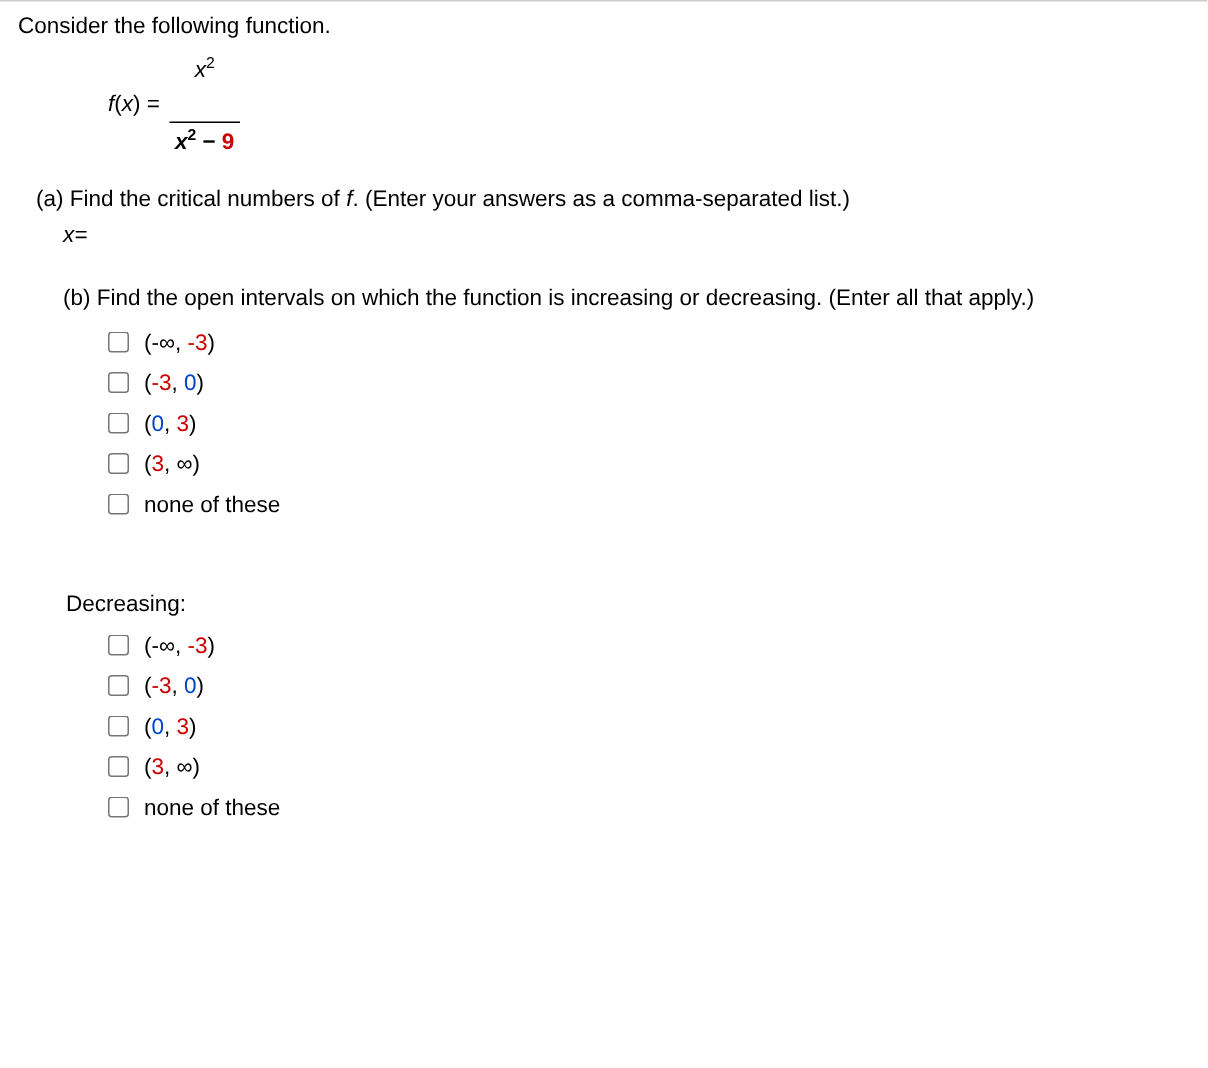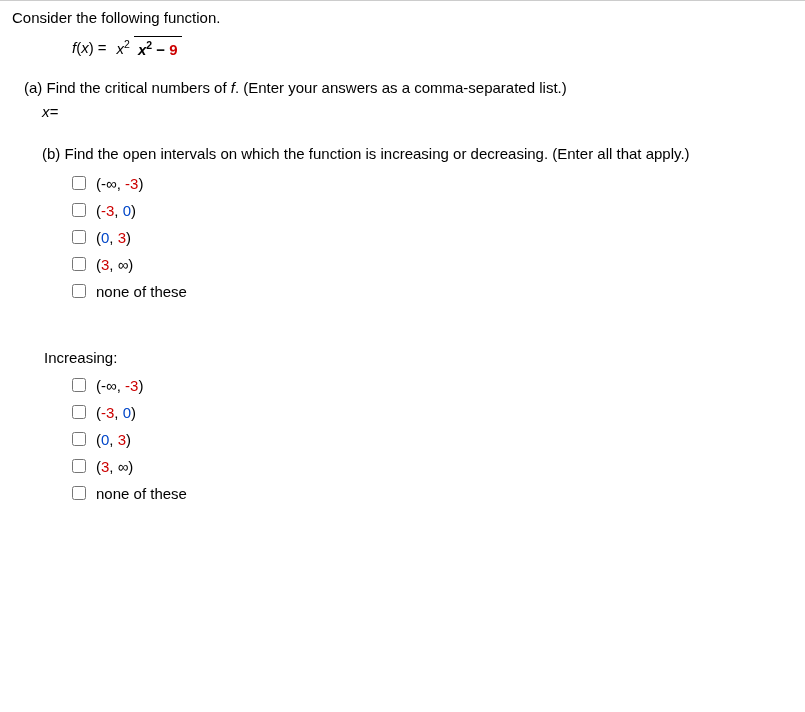--- a/index.html
+++ b/index.html
@@ -25,23 +25,24 @@
       margin: 8px 0 18px 60px;
       display: flex;
       align-items: center;
       font-style: italic;
     }
     .formula .lhs {
       margin-right: 6px;
     }
     .fraction {
       display: inline-flex;
-      flex-direction: row;
+      flex-direction: column;
       align-items: center;
       vertical-align: middle;
+      gap: 26px;
     }
     .fraction .num {
       padding: 0 4px;
       text-align: center;
     }
     .fraction .den {
       border-top: 1px solid #000;
       padding: 2px 4px 0 4px;
       text-align: center;
       font-weight: bold;
@@ -149,21 +150,21 @@
       <span class="opt-label">
         <span>(</span><span class="red">3</span><span>, ∞)</span>
       </span>
     </li>
     <li>
       <input type="checkbox" style="">
       <span class="opt-label">none of these</span>
     </li>
   </ul>
 
-  <div class="sublabel">Increasing:</div>
+  <div class="sublabel">Decreasing:</div>
   <ul class="option-list" style="margin-bottom:8px">
     <li>
       <input type="checkbox" style="">
       <span class="opt-label">
         <span>(-∞, </span><span class="red">-3</span><span>)</span>
       </span>
     </li>
     <li>
       <input type="checkbox" style="">
       <span class="opt-label">

